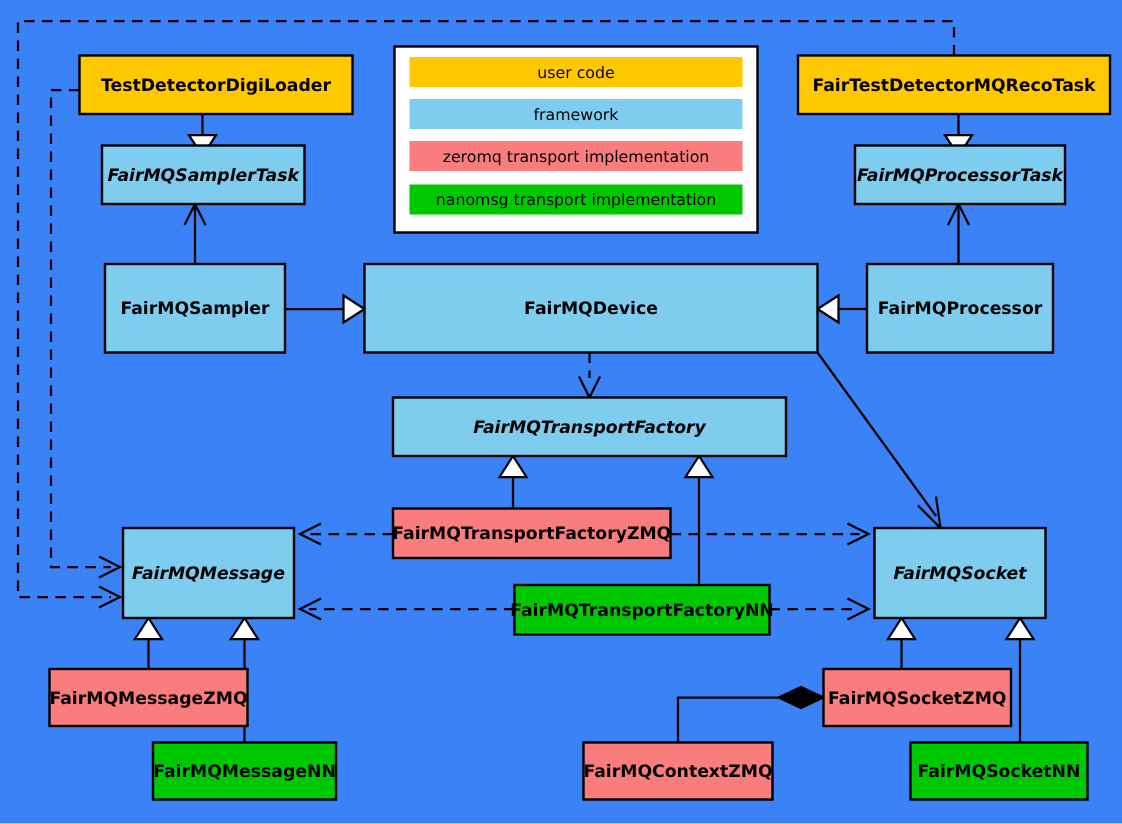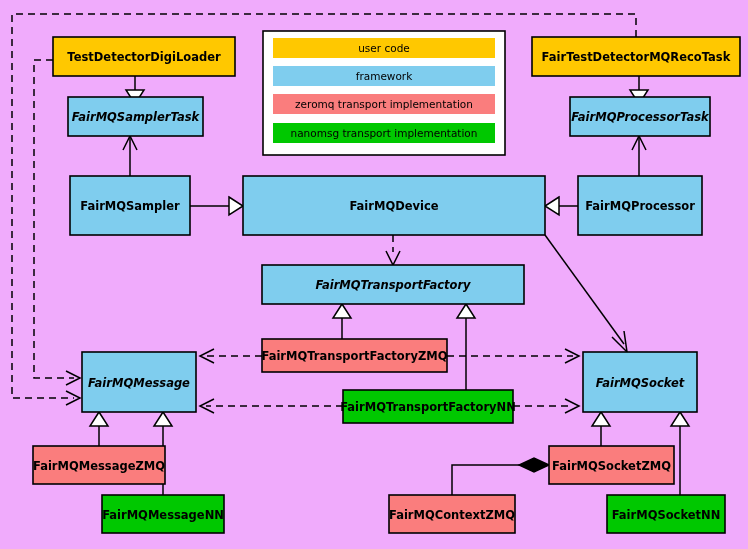--- a/index.html
+++ b/index.html
@@ -4,21 +4,21 @@
 <style>
   html, body {
     margin: 0;
     padding: 0;
     background: #ffffff;
   }
   #diagram-root {
     position: relative;
     width: 748px;
     height: 549px;
-    background: #f0abfc;
+    background: #3b82f6;
     font-family: "DejaVu Sans", sans-serif;
     overflow: hidden;
   }
   svg.canvas {
     position: absolute;
     top: 0;
     left: 0;
     width: 748px;
     height: 549px;
   }

